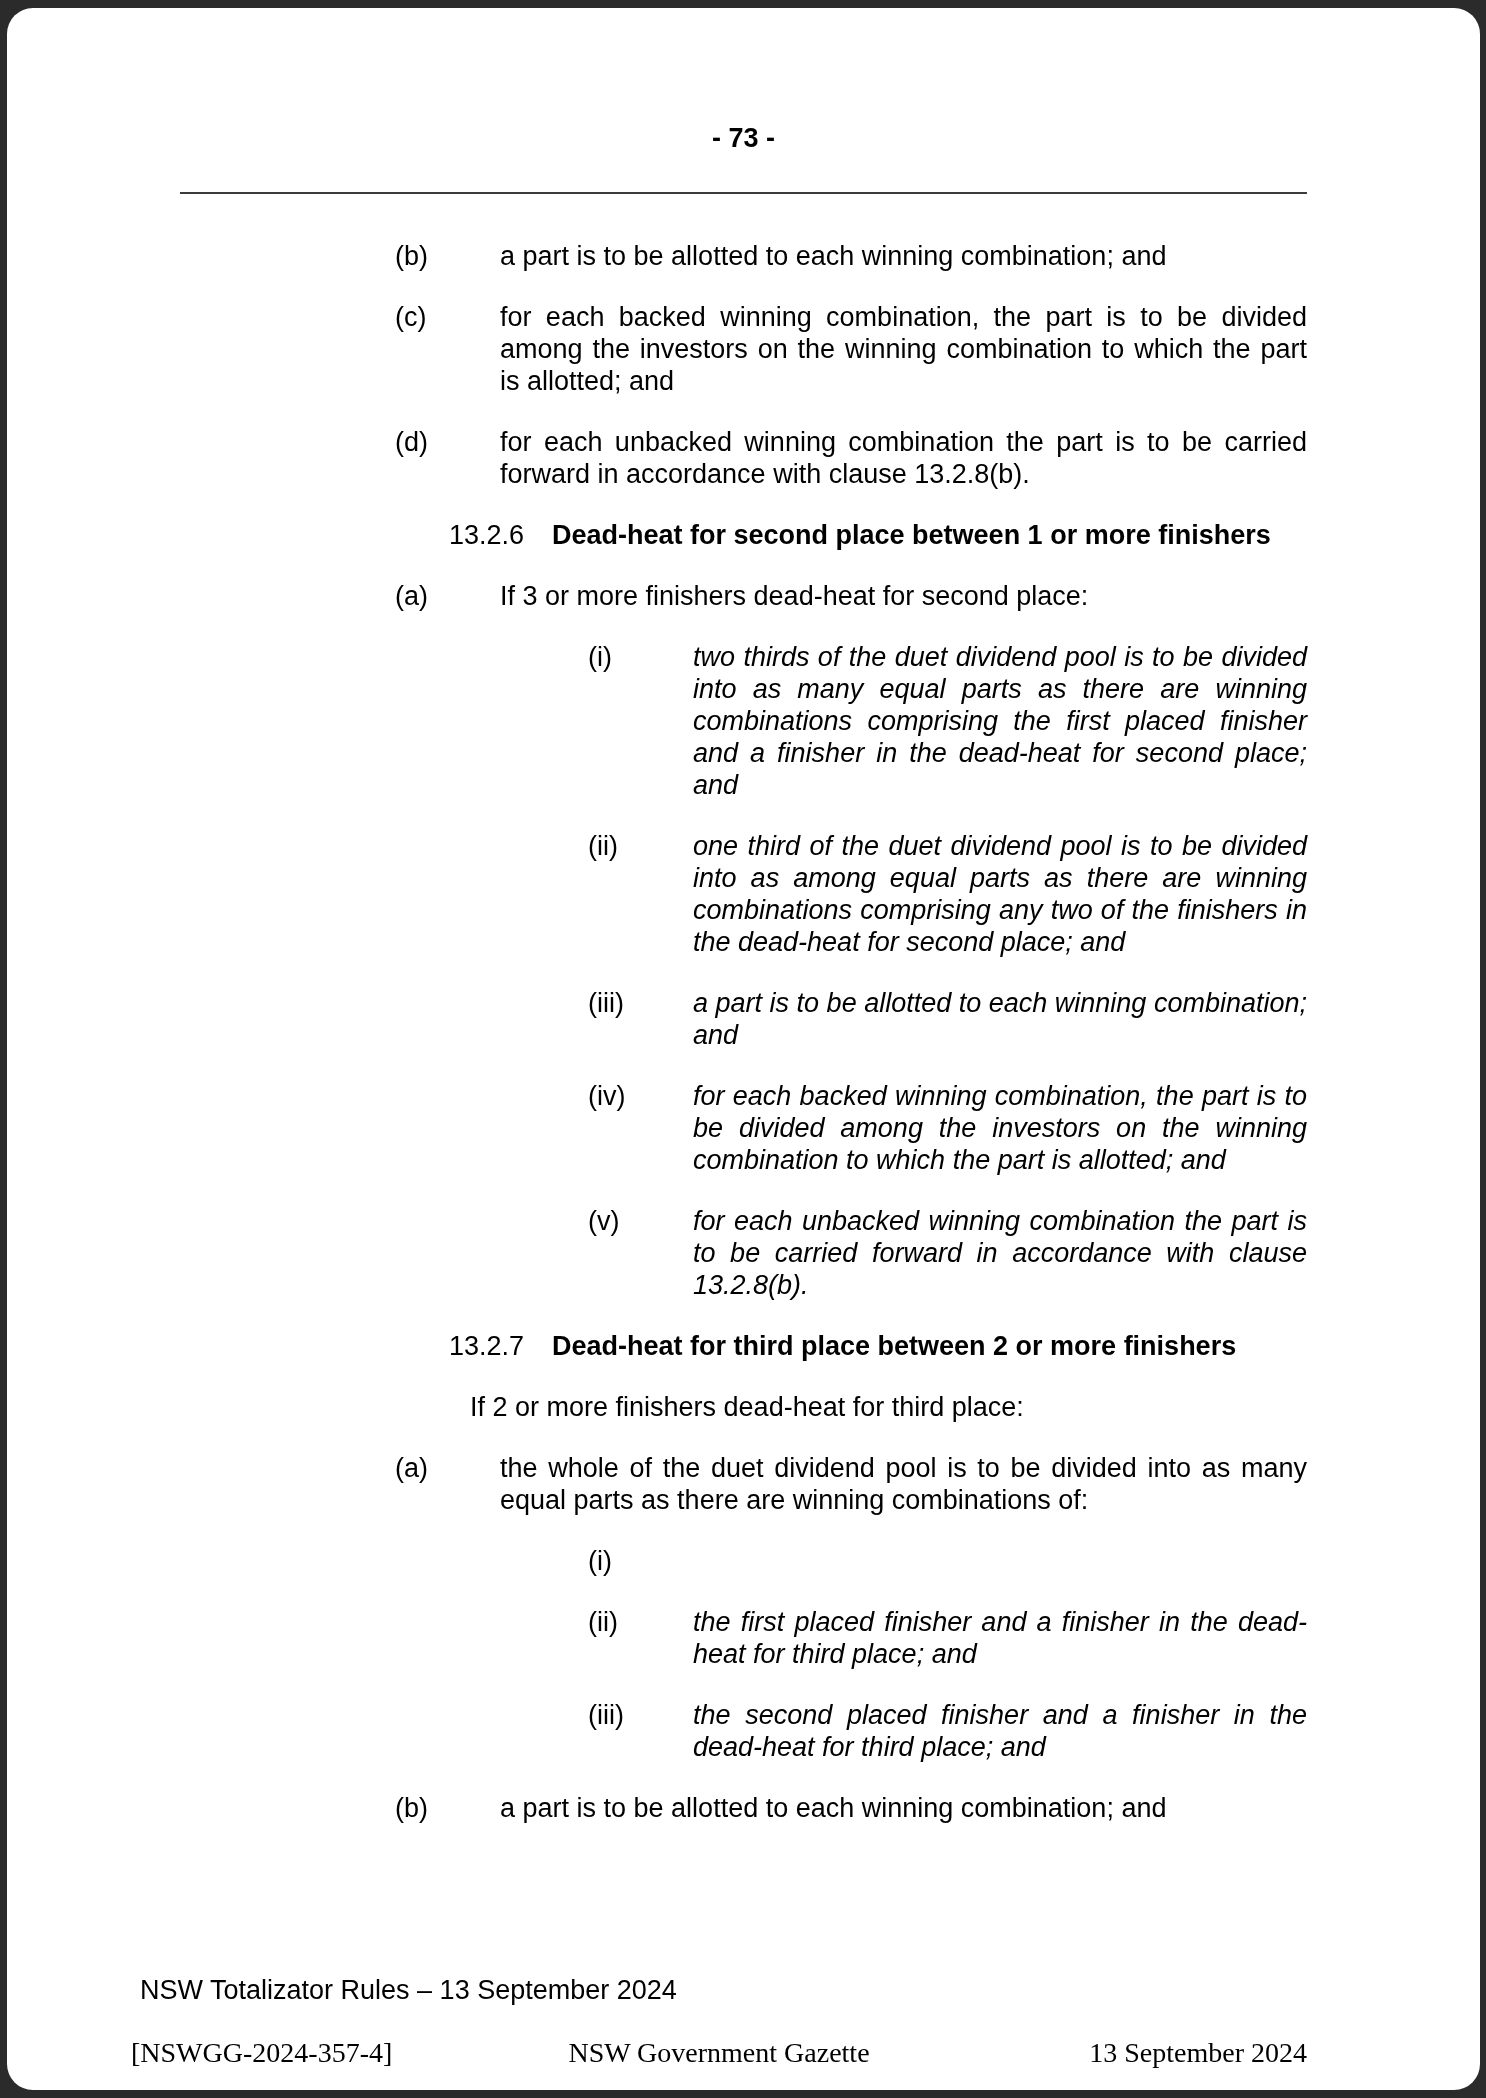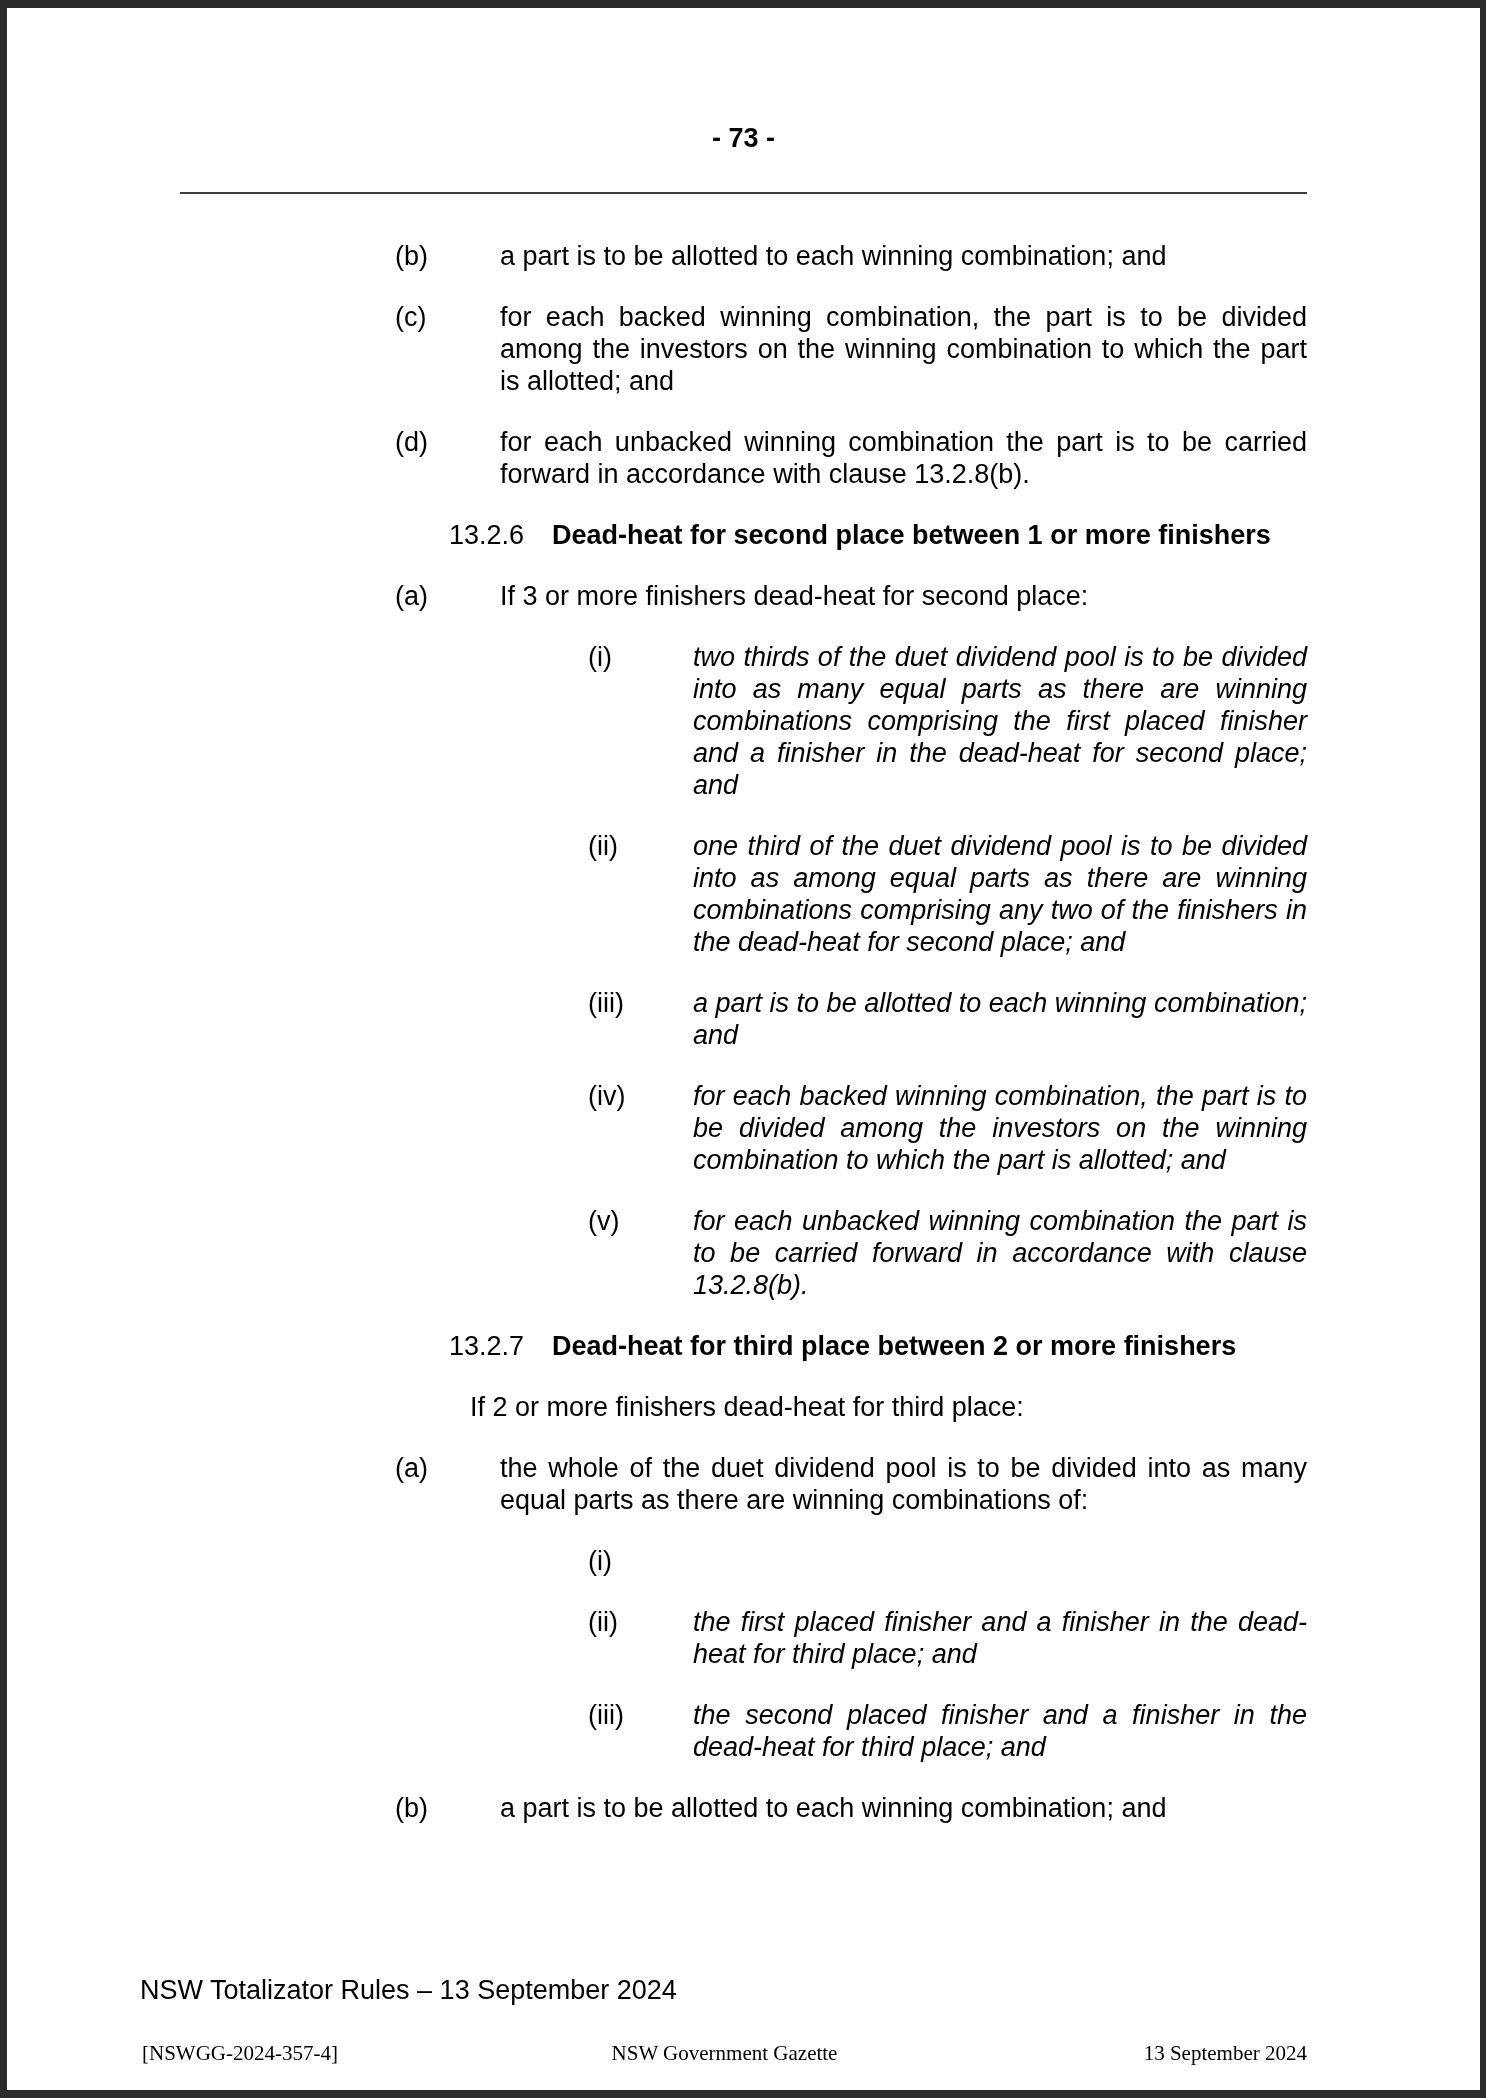--- a/index.html
+++ b/index.html
@@ -15,20 +15,21 @@
     background: #2b2b2b;
   }
   .page {
     position: relative;
     width: 100%; height: 100%;
     background: #ffffff;
     font-family: "Liberation Sans", sans-serif;
     font-size: 27px;
     line-height: 32px;
     color: #000000;
+    border-radius: 26px;
   }
   .page-number {
     padding-top: 114px;
     text-align: center;
     font-weight: bold;
   }
   .rule {
     position: absolute;
     left: 173px; top: 184px;
     width: 1127px; height: 0;
@@ -49,23 +50,23 @@
   .sub { display: flex; margin: 0 173px 29px 581px; }
   .sub .lbl { width: 105px; flex: none; }
   .sub .txt { flex: 1; text-align: justify; font-style: italic; }
 
   .footer-title {
     position: absolute;
     left: 133px; top: 1966px;
   }
   .footer-meta {
     position: absolute;
-    left: 135px; right: 173px; top: 2032px;
+    left: 124px; right: 173px; top: 2032px;
     font-family: "Liberation Serif", serif;
-    font-size: 21px;
+    font-size: 28px;
     line-height: 26px;
   }
   .footer-meta .ref { position: absolute; left: 0; top: 0; }
   .footer-meta .gaz { text-align: center; }
   .footer-meta .date { position: absolute; right: 0; top: 0; margin-left: 13px; }
 </style>
 </head>
 <body>
 
 <div class="frame">

